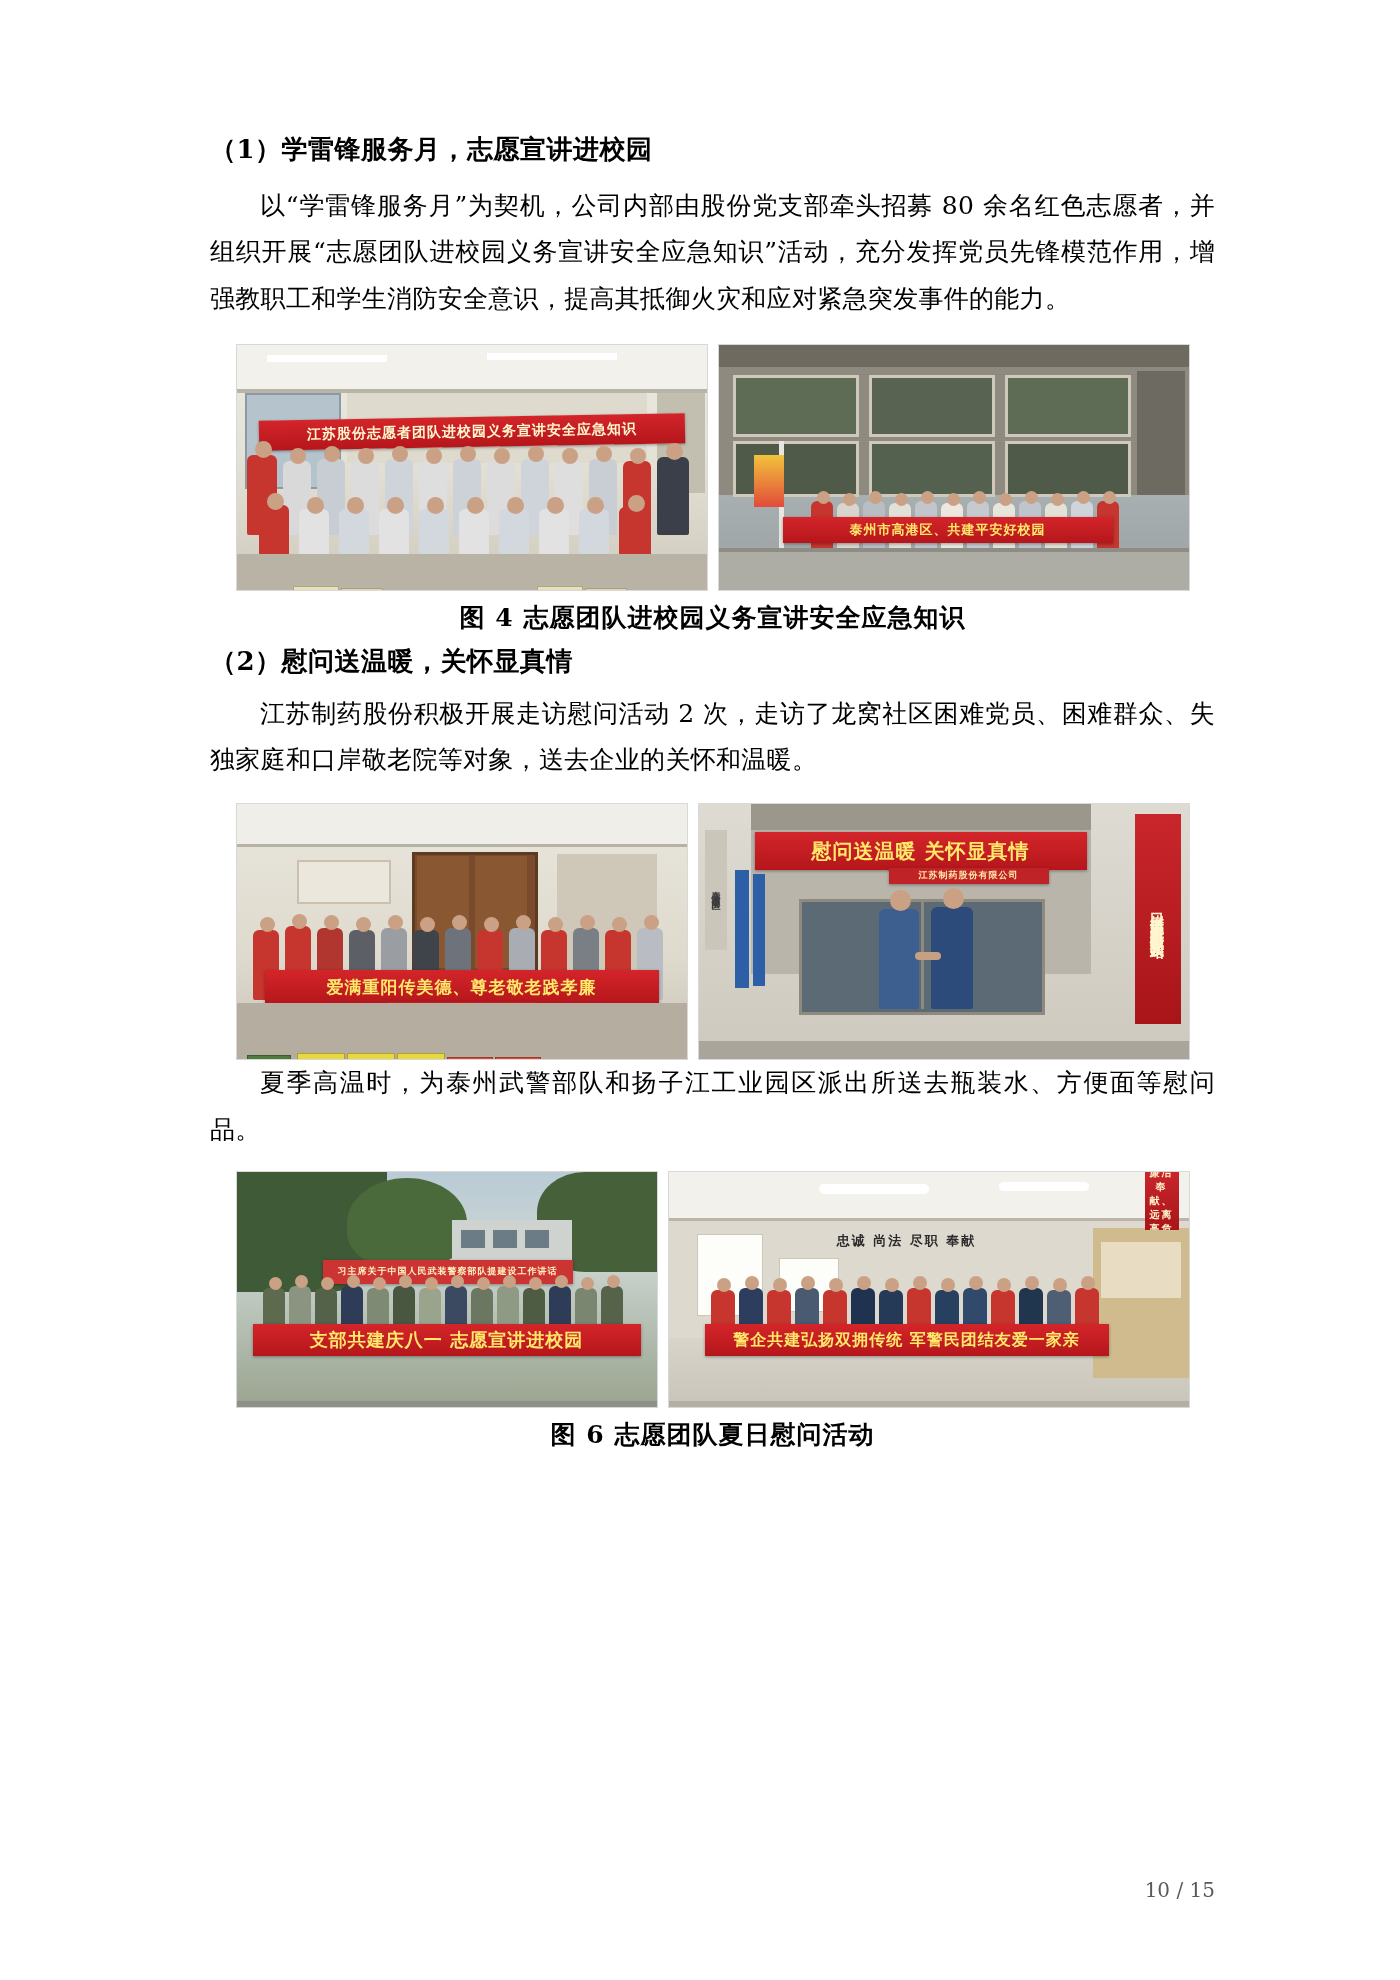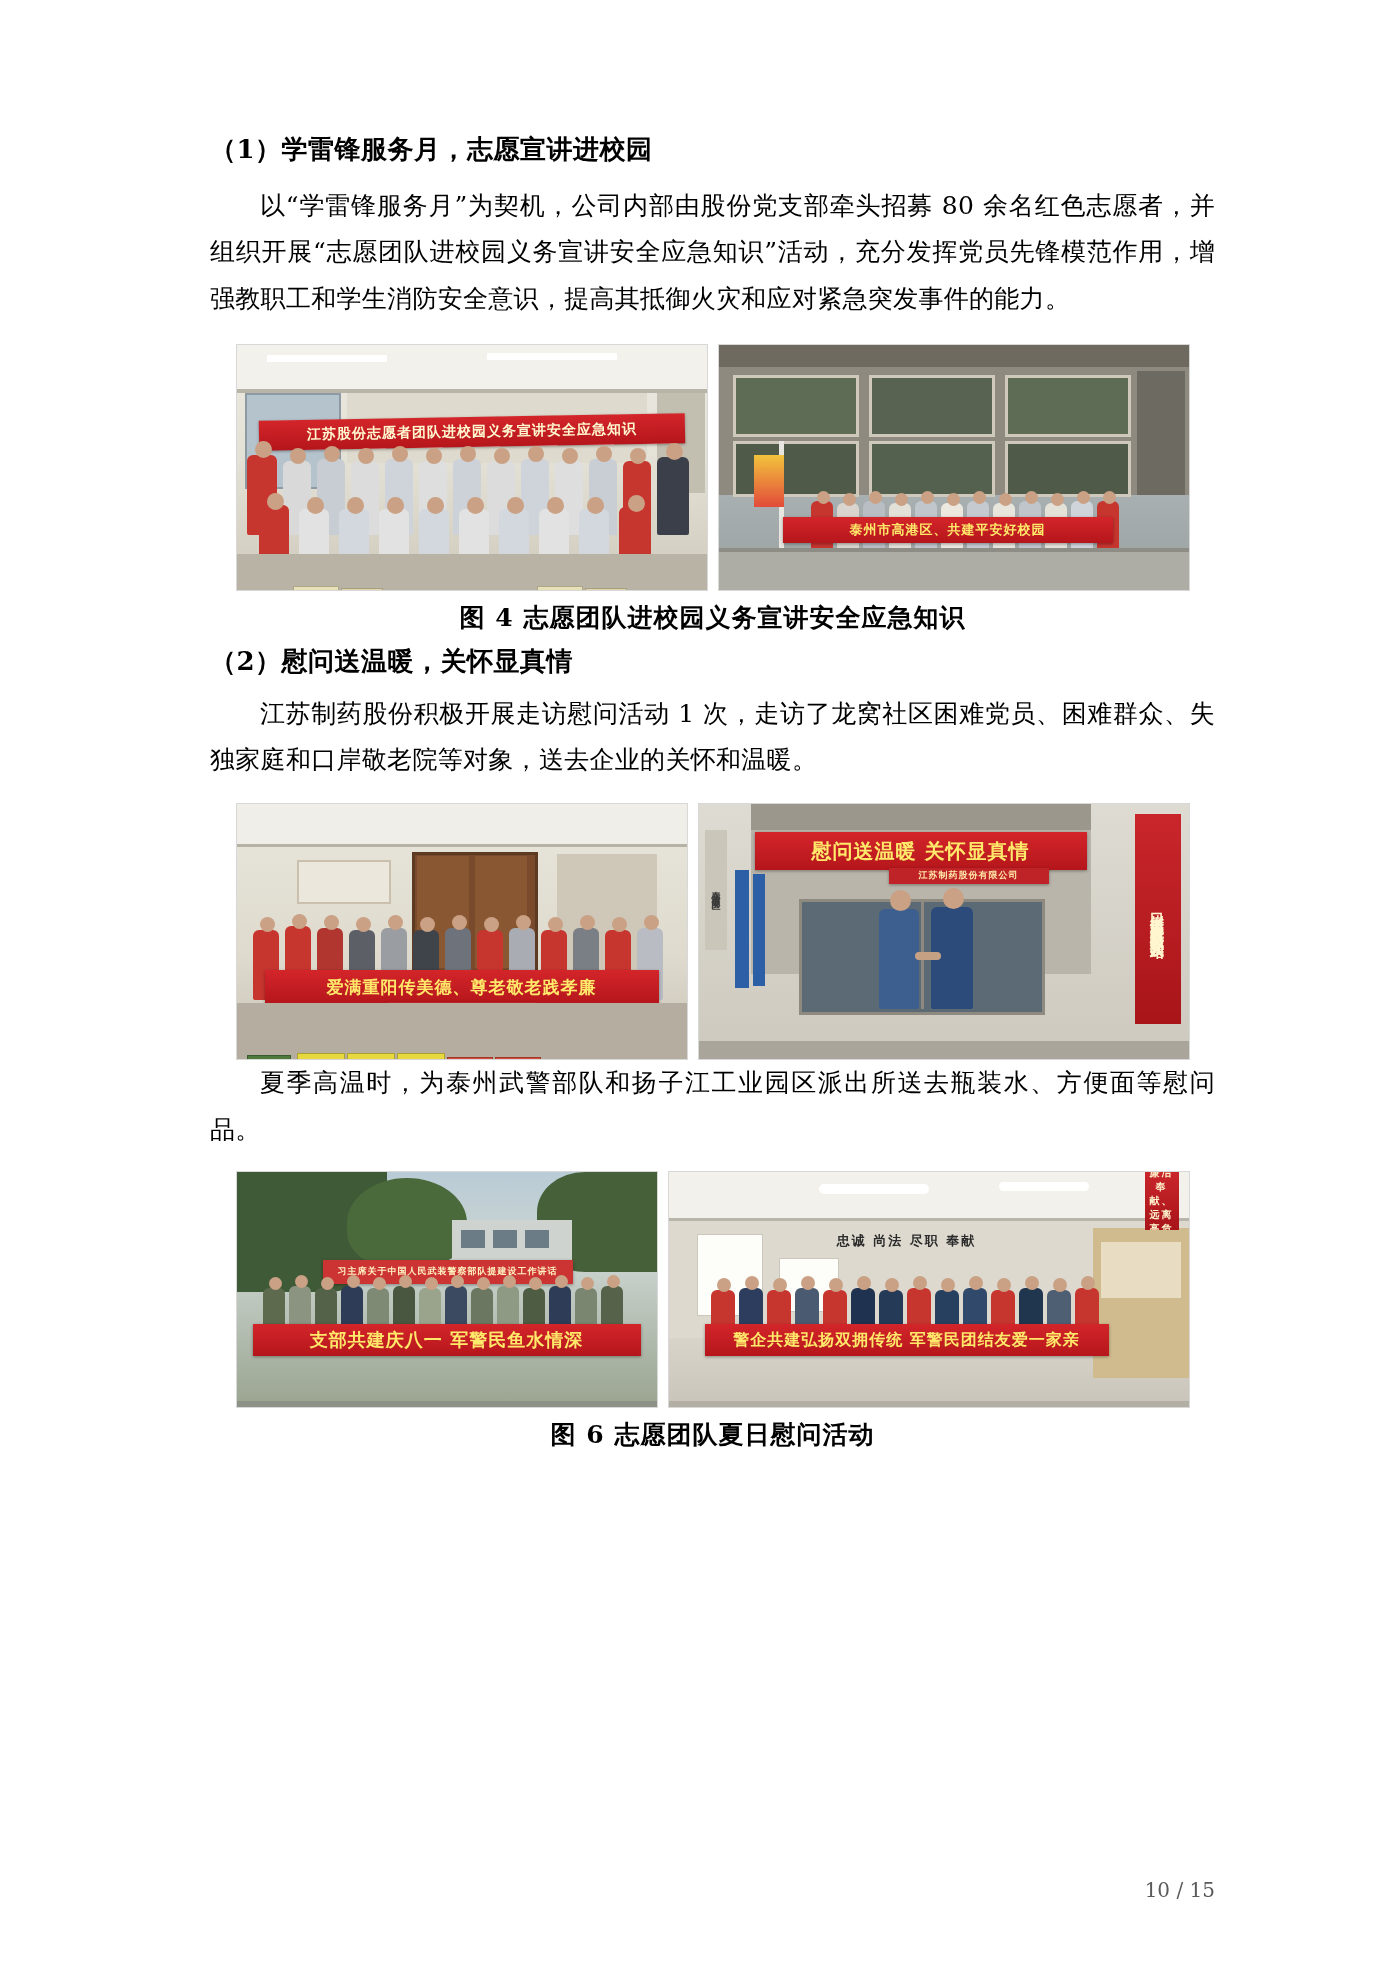--- a/index.html
+++ b/index.html
@@ -237,21 +237,21 @@
       <div class="banner yellowtext" style="left:64px;top:172px;width:330px;height:26px;font-size:13px;">泰州市高港区、共建平安好校园</div>
 
       <div style="position:absolute;left:0;bottom:0;width:100%;height:40px;background:#adada6;"></div>
       <div style="position:absolute;left:0;bottom:38px;width:100%;height:4px;background:#8d8d86;"></div>
     </div>
   </div>
 
   <div class="figcaption">图 4 志愿团队进校园义务宣讲安全应急知识</div>
 
   <h3 class="heading" style="margin-bottom:10px;">（2）慰问送温暖，关怀显真情</h3>
-  <p class="para">江苏制药股份积极开展走访慰问活动 1 次，走访了龙窝社区困难党员、困难群众、失独家庭和口岸敬老院等对象，送去企业的关怀和温暖。</p>
+  <p class="para">江苏制药股份积极开展走访慰问活动 2 次，走访了龙窝社区困难党员、困难群众、失独家庭和口岸敬老院等对象，送去企业的关怀和温暖。</p>
 
   <div class="figrow" style="margin-top:20px;">
 
     <div class="photo" style="width:450px;height:255px;background:#cfcabe;">
       <div class="sky" style="background:linear-gradient(#e9e6dd 0%,#dedacd 60%,#c7c2b4 100%);"></div>
 
       <div style="position:absolute;left:0;top:0;width:100%;height:40px;background:#f0eee8;"></div>
       <div style="position:absolute;left:0;top:40px;width:100%;height:3px;background:#b7b2a6;"></div>
 
       <div style="position:absolute;left:175px;top:48px;width:120px;height:120px;background:#7a4a2c;border:3px solid #5d3a22;"></div>
@@ -393,21 +393,21 @@
         <div class="person" style="left:286px;top:8px;width:22px;height:58px;background:#4f5c44;"></div>
           <div class="head" style="left:292px;top:-3px;width:13px;height:13px;"></div>
         <div class="person" style="left:312px;top:6px;width:22px;height:60px;background:#2f3c58;"></div>
           <div class="head" style="left:318px;top:-5px;width:13px;height:13px;"></div>
         <div class="person" style="left:338px;top:8px;width:22px;height:58px;background:#7a8670;"></div>
           <div class="head" style="left:344px;top:-3px;width:13px;height:13px;"></div>
         <div class="person" style="left:364px;top:6px;width:22px;height:60px;background:#56634a;"></div>
           <div class="head" style="left:370px;top:-5px;width:13px;height:13px;"></div>
       </div>
 
-      <div class="banner yellowtext" style="left:16px;top:152px;width:388px;height:32px;font-size:18px;">支部共建庆八一  军警民鱼水情深</div>
+      <div class="banner yellowtext" style="left:16px;top:152px;width:388px;height:32px;font-size:18px;">支部共建庆八一  志愿宣讲进校园</div>
 
       <div class="boxstack" style="left:24px;bottom:4px;">
         <div class="cbox" style="left:0;top:0;width:52px;height:34px;background:#d94b3a;"></div>
         <div class="cbox" style="left:54px;top:0;width:52px;height:34px;background:#d94b3a;"></div>
         <div class="cbox" style="left:108px;top:0;width:52px;height:34px;background:#e3c34a;"></div>
         <div class="cbox" style="left:162px;top:0;width:52px;height:34px;background:#d94b3a;"></div>
         <div class="cbox" style="left:216px;top:0;width:52px;height:34px;background:#e0e0d4;"></div>
         <div class="cbox" style="left:270px;top:0;width:52px;height:34px;background:#d94b3a;"></div>
         <div class="cbox" style="left:324px;top:0;width:52px;height:34px;background:#e3c34a;"></div>
       </div>

